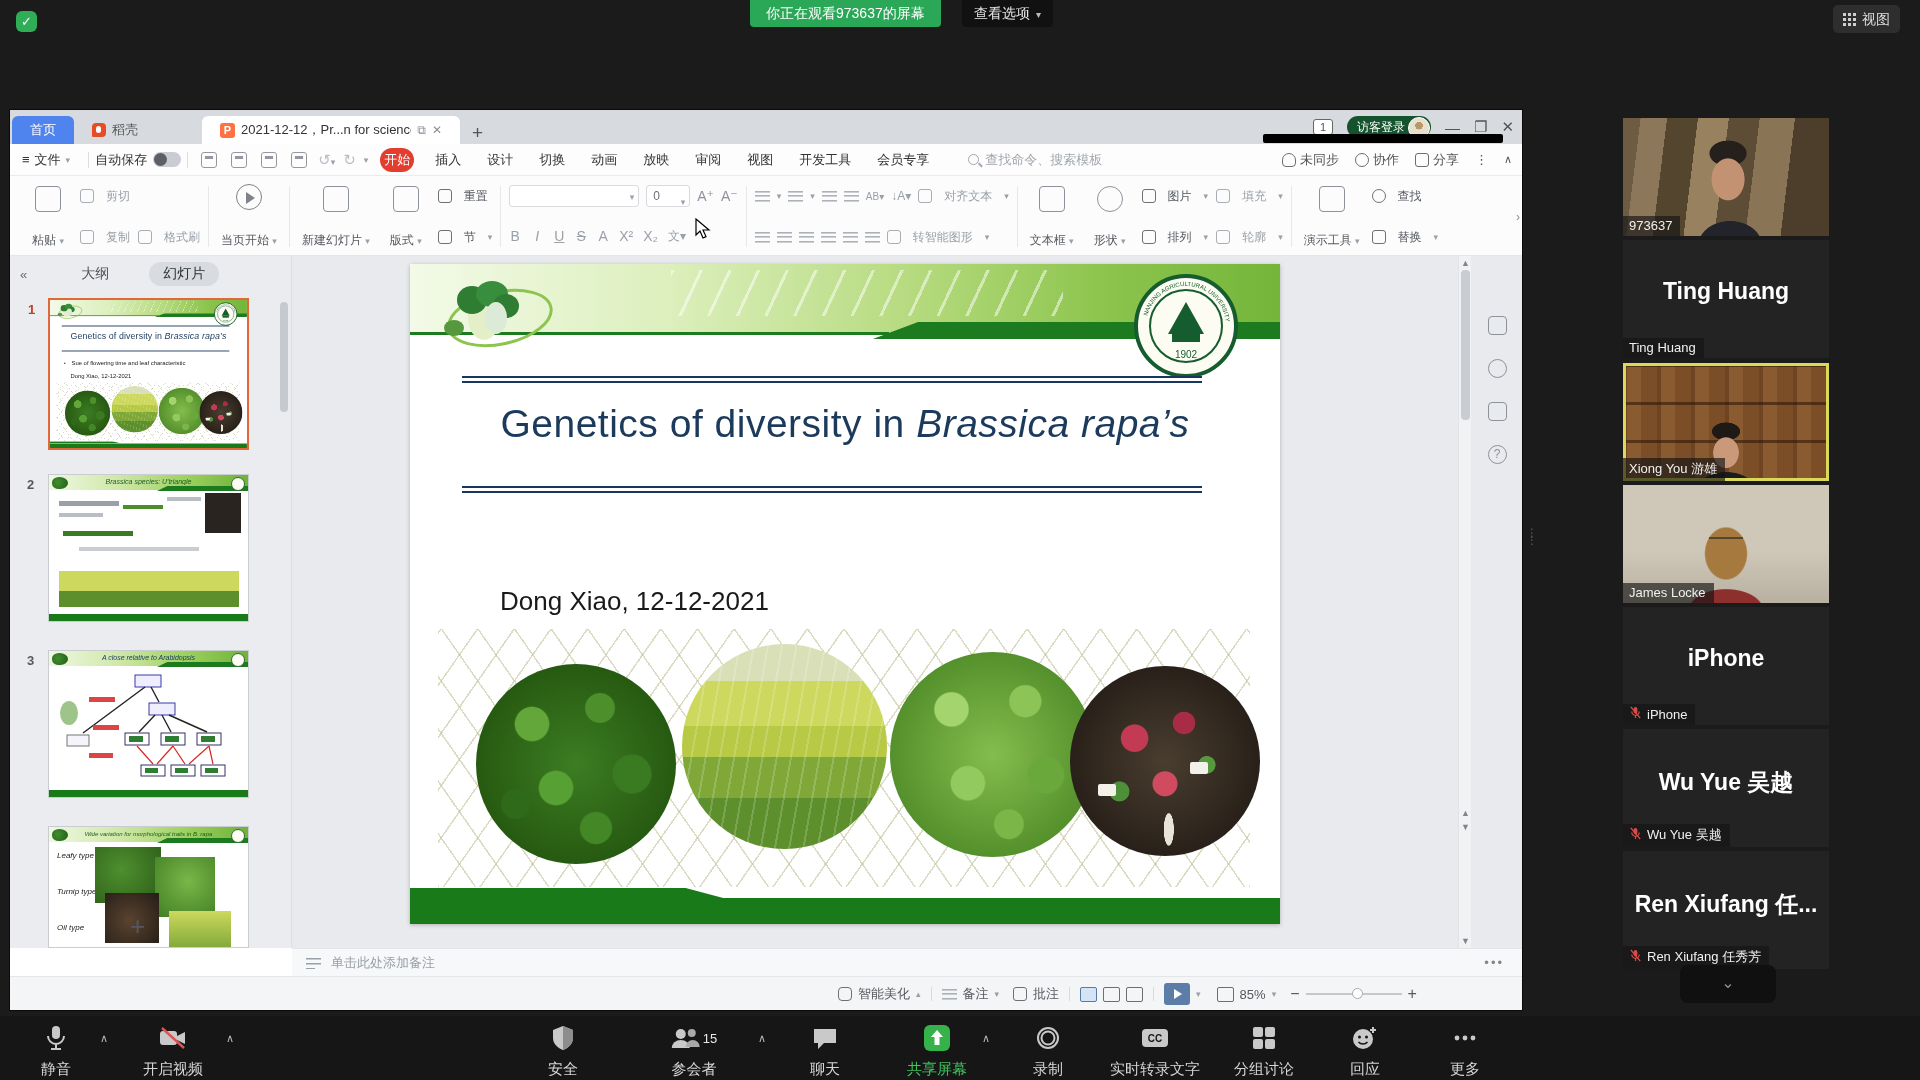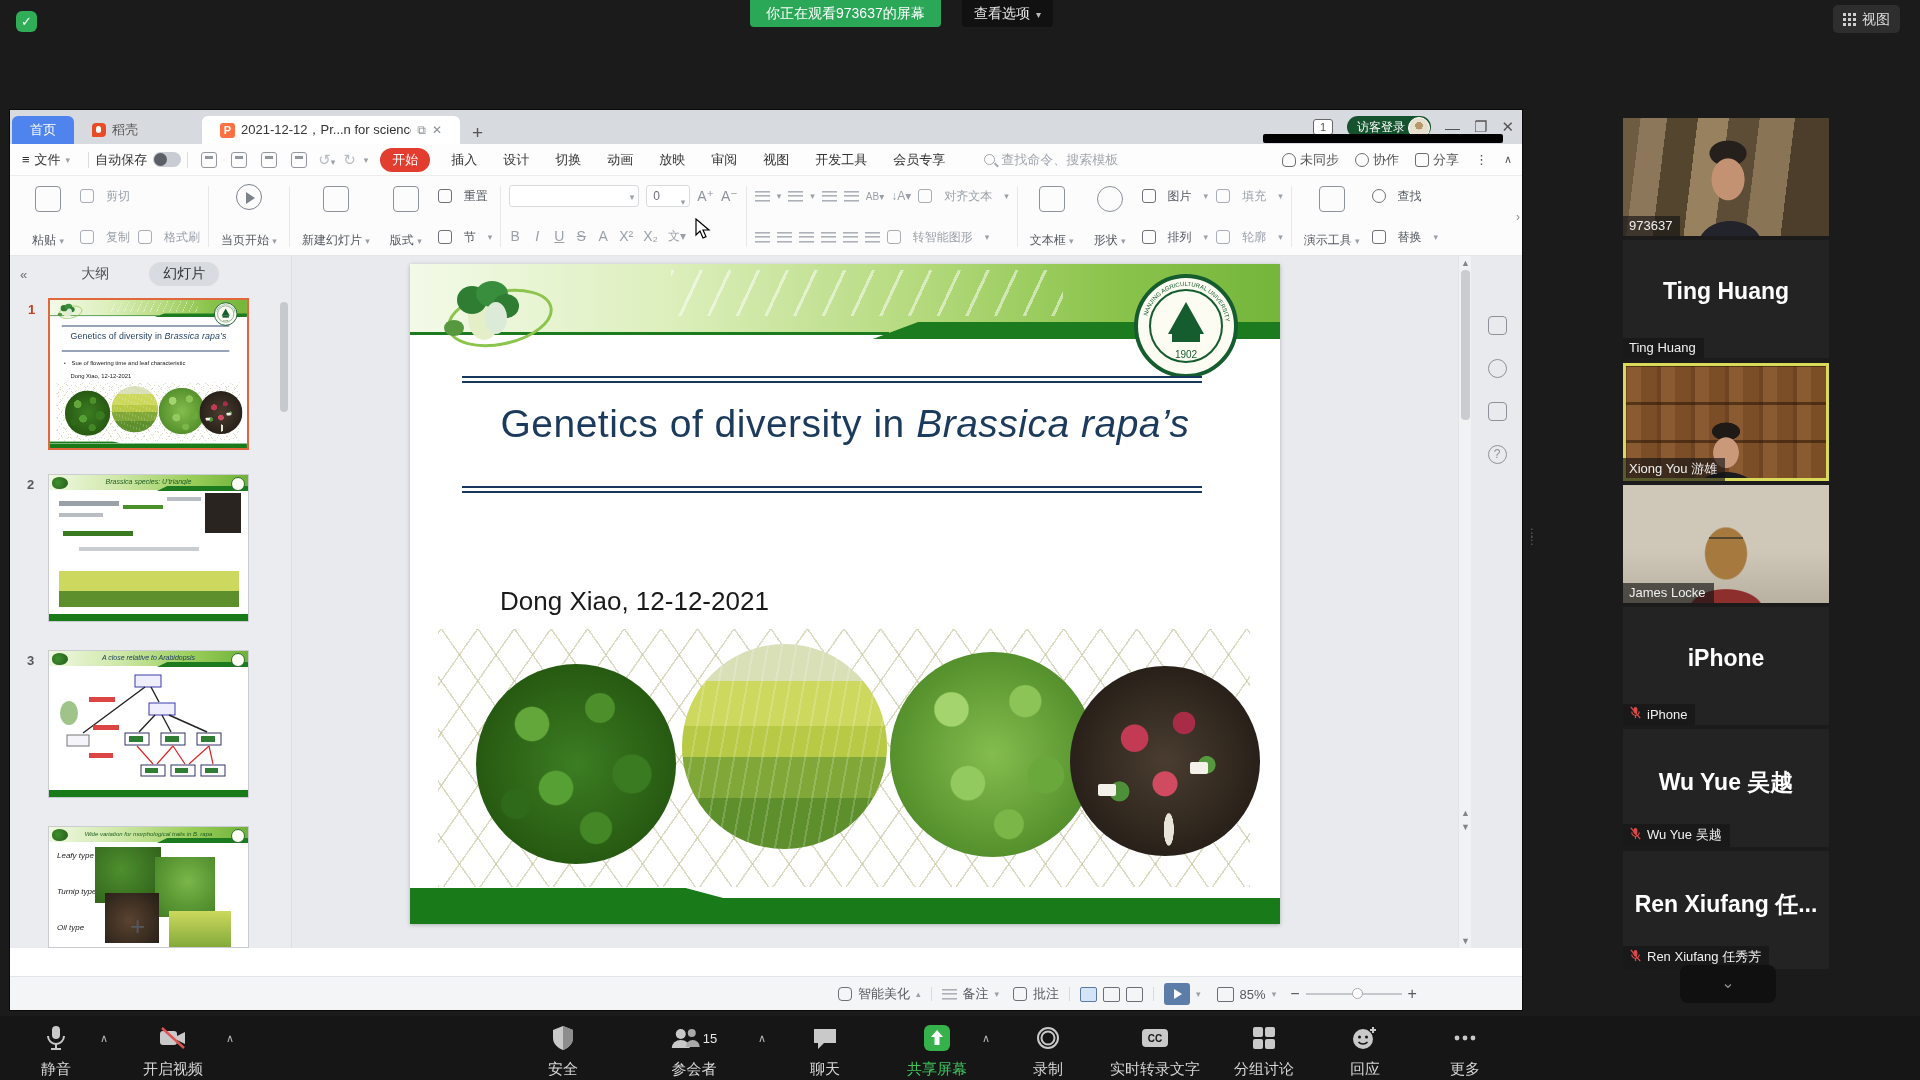--- a/index.html
+++ b/index.html
@@ -50,21 +50,21 @@
   .menubar { position:absolute; left:0; top:34px; width:100%; height:32px; background:#fdfdfd; display:flex; align-items:center;
              font-size:13px; color:#333; border-bottom:1px solid #ececec;}
   .mb-file { display:flex; align-items:center; gap:5px; padding:0 12px;}
   .mb-sep { width:1px; height:16px; background:#ddd; margin:0 6px;}
   .toggle { width:28px; height:15px; border-radius:8px; background:#c9ccd2; position:relative; margin-left:6px;}
   .toggle::after { content:""; position:absolute; left:1px; top:1px; width:13px; height:13px; border-radius:50%; background:#5b5f66;}
   .qicon { width:16px; height:16px; border:1.4px solid #7a7f87; border-radius:3px; margin:0 7px; position:relative; opacity:.8;}
   .qicon::after{content:""; position:absolute; left:3px; top:3px; right:3px; height:3px; background:#7a7f87;}
   .undo { color:#b9bdc4; font-size:15px; margin:0 4px;}
   .menu-tab { padding:0 13px; color:#333; }
-  .menu-tab.active { background:#e23d2e; color:#fff; border-radius:13px; height:24px; line-height:24px; margin:0 8px; padding:0 12px;}
+  .menu-tab.active { background:#e23d2e; color:#fff; border-radius:13px; height:24px; line-height:24px; margin:0 8px; padding:0 4px;}
   .mb-search { color:#a2a7ae; display:flex; align-items:center; gap:6px; margin-left:26px; font-size:13px;}
   .lens { width:11px; height:11px; border:1.5px solid #a2a7ae; border-radius:50%; position:relative;}
   .lens::after{ content:""; position:absolute; left:9px; top:9px; width:5px; height:1.5px; background:#a2a7ae; transform:rotate(45deg);}
   .mb-right { position:absolute; right:10px; display:flex; align-items:center; gap:16px; color:#555;}
   .mb-right .it { display:flex; align-items:center; gap:4px; font-size:13px;}
 
   
   .ribbon { position:absolute; left:0; top:66px; width:100%; height:80px; background:#fcfcfd; border-bottom:1px solid #e4e5e8;
             display:flex; align-items:stretch; padding:6px 4px 4px 6px; color:#5d6168; font-size:12px;}
   .rgroup { display:flex; align-items:stretch; gap:8px; padding:0 8px;}
@@ -679,20 +679,25 @@
       </div>
 
       <div class="sidestrip">
         <span class="ss-ic"></span>
         <span class="ss-ic" style="border-radius:50%;"></span>
         <span class="ss-ic"></span>
         <span class="ss-ic round">?</span>
       </div>
     </div>
 
+    <div class="notesbar">
+      <span class="nic"></span>
+      <span>单击此处添加备注</span>
+      <span class="dots">•••</span>
+    </div>
 
     <div class="statusbar">
       <div class="sb" style="left:828px;">
         <span class="sic" style="border-radius:4px;"></span>
         <span>智能美化</span>
         <span class="caret-s">▴</span>
         <div class="sb-div"></div>
         <span class="micon"></span>
         <span>备注</span>
         <span class="caret-s">▾</span>

